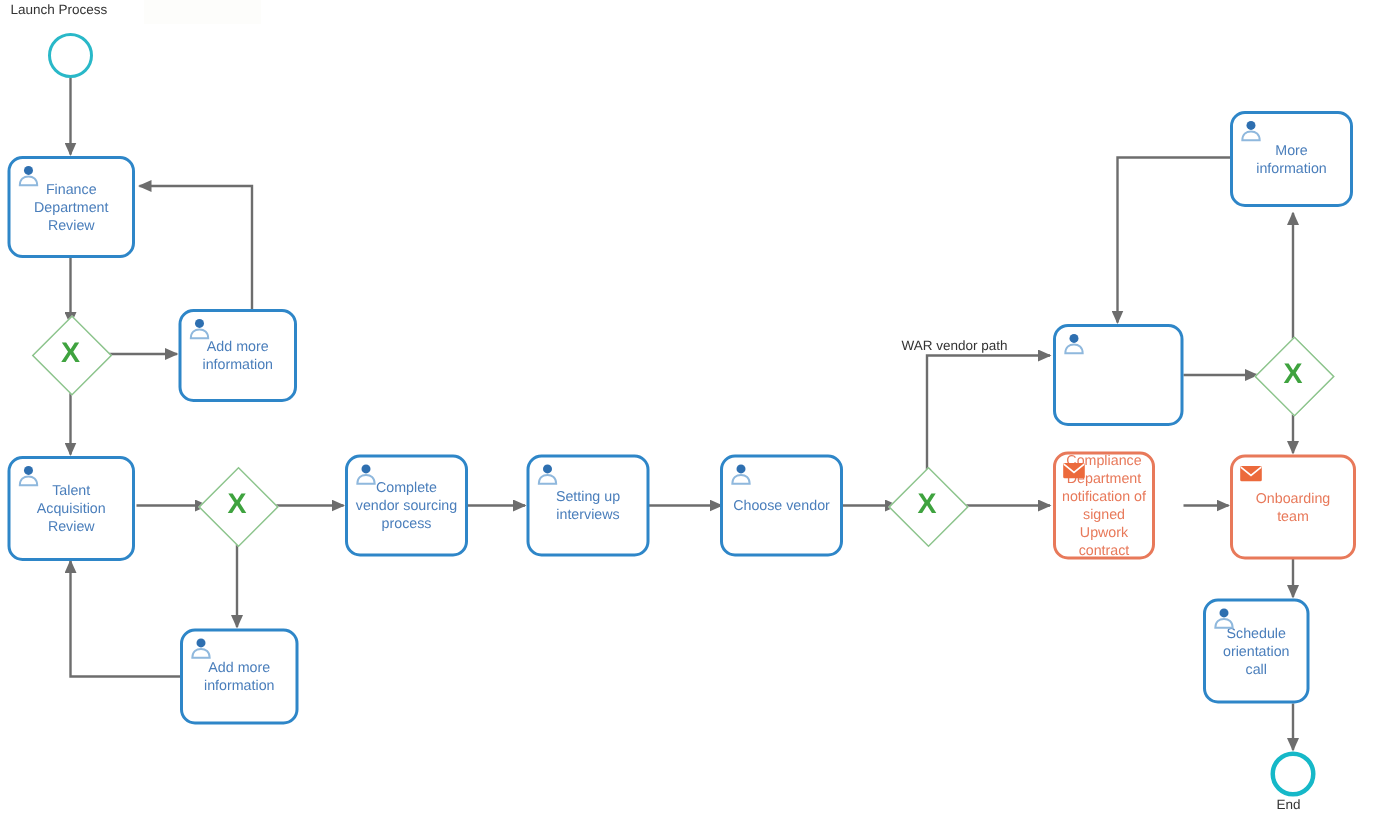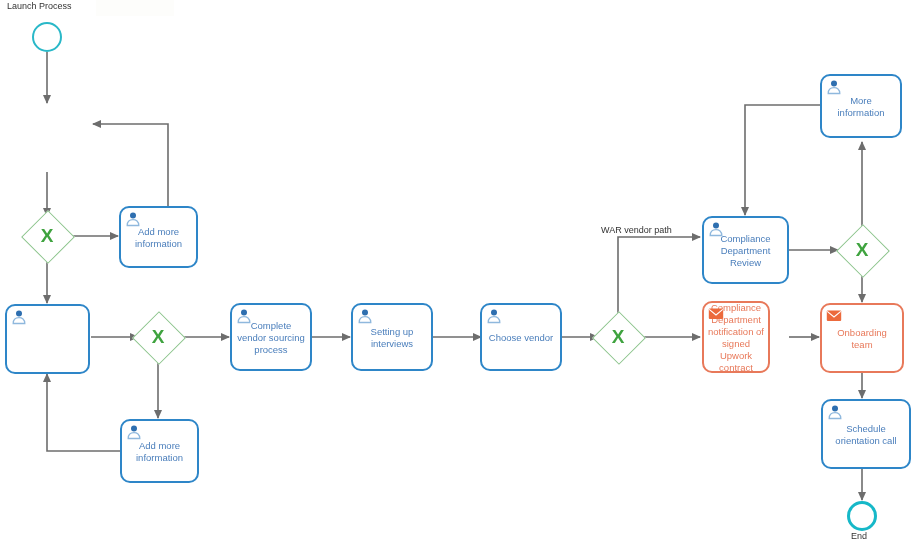--- a/index.html
+++ b/index.html
@@ -117,39 +117,47 @@
 
       <path d="M862,372 L862,398"></path>
 
       <path d="M862,469 L862,500"></path>
     </g>
   </svg>
 
   <div class="evlabel" style="left:7px;top:1px;">Launch Process</div>
   <div class="node event start" style="left:32px;top:22px;"></div>
 
+  <div class="node task" style="left:5px;top:104px;width:85px;height:68px;">
+    <svg class="tico" viewBox="0 0 16 16">
+      <circle cx="8" cy="4.6" r="3" fill="#2e6fb0"></circle>
+      <path d="M2.2 14.5 C2.2 10.2 5 8.6 8 8.6 C11 8.6 13.8 10.2 13.8 14.5 Z" fill="none" stroke="#8fb8dd" stroke-width="1.3"></path>
+    </svg>
+    <span class="lbl">Finance Department Review</span>
+  </div>
 
   <div class="gwrap" style="left:29px;top:218px;">
     <div class="gateway"></div>
     <div class="gx">X</div>
   </div>
 
   <div class="node task" style="left:119px;top:206px;width:79px;height:62px;">
     <svg class="tico" viewBox="0 0 16 16">
       <circle cx="8" cy="4.6" r="3" fill="#2e6fb0"></circle>
       <path d="M2.2 14.5 C2.2 10.2 5 8.6 8 8.6 C11 8.6 13.8 10.2 13.8 14.5 Z" fill="none" stroke="#8fb8dd" stroke-width="1.3"></path>
     </svg>
     <span class="lbl">Add more information</span>
   </div>
 
   <div class="node task" style="left:5px;top:304px;width:85px;height:70px;">
     <svg class="tico" viewBox="0 0 16 16">
       <circle cx="8" cy="4.6" r="3" fill="#2e6fb0"></circle>
       <path d="M2.2 14.5 C2.2 10.2 5 8.6 8 8.6 C11 8.6 13.8 10.2 13.8 14.5 Z" fill="none" stroke="#8fb8dd" stroke-width="1.3"></path>
     </svg>
+    <span class="lbl">Talent Acquisition Review</span>
   </div>
 
   <div class="gwrap" style="left:140px;top:319px;">
     <div class="gateway"></div>
     <div class="gx">X</div>
   </div>
 
   <div class="node task" style="left:120px;top:419px;width:79px;height:64px;">
     <svg class="tico" viewBox="0 0 16 16">
       <circle cx="8" cy="4.6" r="3" fill="#2e6fb0"></circle>
@@ -187,21 +195,20 @@
     <div class="gx">X</div>
   </div>
 
   <div class="edgelabel" style="left:601px;top:225px;">WAR vendor path</div>
 
   <div class="node task" style="left:702px;top:216px;width:87px;height:68px;">
     <svg class="tico" viewBox="0 0 16 16">
       <circle cx="8" cy="4.6" r="3" fill="#2e6fb0"></circle>
       <path d="M2.2 14.5 C2.2 10.2 5 8.6 8 8.6 C11 8.6 13.8 10.2 13.8 14.5 Z" fill="none" stroke="#8fb8dd" stroke-width="1.3"></path>
     </svg>
-    <span class="lbl">Compliance Department Review</span>
   </div>
 
   <div class="node task" style="left:820px;top:74px;width:82px;height:64px;">
     <svg class="tico" viewBox="0 0 16 16">
       <circle cx="8" cy="4.6" r="3" fill="#2e6fb0"></circle>
       <path d="M2.2 14.5 C2.2 10.2 5 8.6 8 8.6 C11 8.6 13.8 10.2 13.8 14.5 Z" fill="none" stroke="#8fb8dd" stroke-width="1.3"></path>
     </svg>
     <span class="lbl">More information</span>
   </div>
 
@@ -219,21 +226,21 @@
   </div>
 
   <div class="node task send" style="left:820px;top:303px;width:84px;height:70px;">
     <svg class="tico" viewBox="0 0 16 16">
       <rect x="0.8" y="2.6" width="14.4" height="10.3" rx="1" fill="#ec6a3c"></rect>
       <path d="M1.2 3.4 L8 9 L14.8 3.4" fill="none" stroke="#ffffff" stroke-width="1.1"></path>
     </svg>
     <span class="lbl">Onboarding team</span>
   </div>
 
-  <div class="node task" style="left:821px;top:399px;width:90px;height:70px;">
+  <div class="node task" style="left:802px;top:399px;width:71px;height:70px;">
     <svg class="tico" viewBox="0 0 16 16">
       <circle cx="8" cy="4.6" r="3" fill="#2e6fb0"></circle>
       <path d="M2.2 14.5 C2.2 10.2 5 8.6 8 8.6 C11 8.6 13.8 10.2 13.8 14.5 Z" fill="none" stroke="#8fb8dd" stroke-width="1.3"></path>
     </svg>
     <span class="lbl">Schedule orientation call</span>
   </div>
 
   <div class="node event end" style="left:847px;top:501px;"></div>
   <div class="evlabel" style="left:851px;top:531px;">End</div>
 

